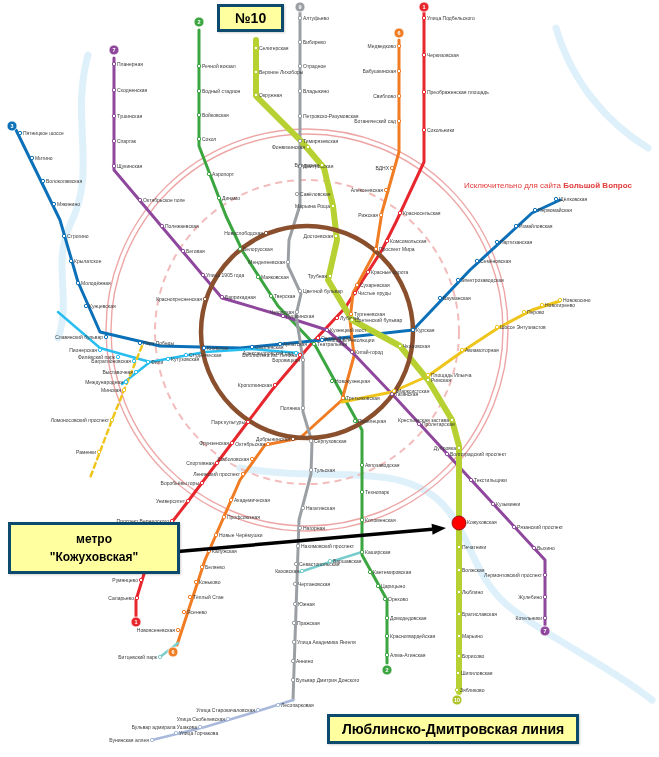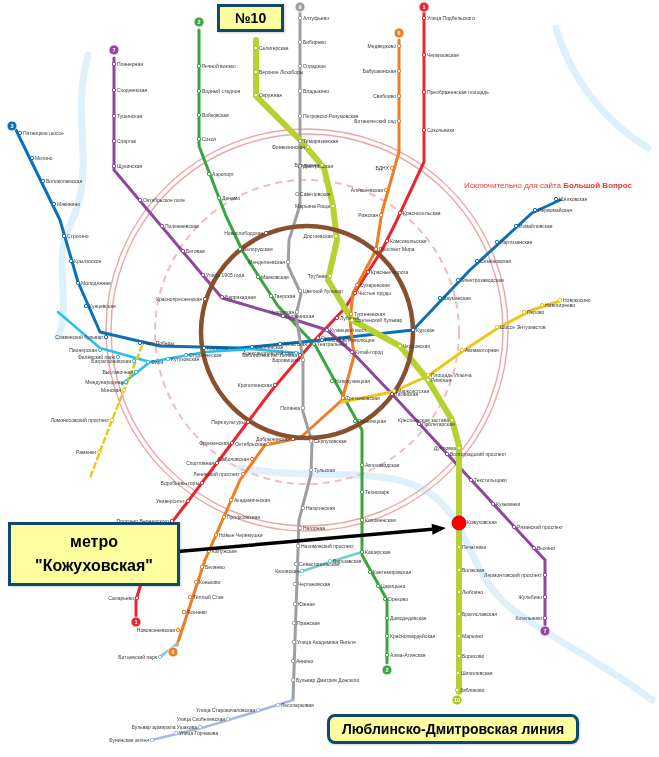--- a/index.html
+++ b/index.html
@@ -3,22 +3,22 @@
 <meta charset="utf-8">
 <style>
   html,body{margin:0;padding:0;background:#fff;}
   .stage{position:relative;width:659px;height:757px;background:#ffffff;overflow:hidden;
          font-family:"Liberation Sans",sans-serif;}
   #map-svg{position:absolute;left:0;top:0;}
   #map-svg text{font-family:"Liberation Sans",sans-serif;}
   .callout{position:absolute;background:#ffffa0;border:3px solid #0c4a6e;font-weight:bold;
            color:#000;text-align:center;z-index:5;box-shadow:1px 1px 2px rgba(0,0,0,.18);}
   #box-top{left:217px;top:4px;padding:3px 15px;font-size:14px;}
-  #box-station{left:8px;top:522px;width:162px;padding:5px 2px;font-size:16px;line-height:1.5;}
-  #box-bottom{left:327px;top:714px;padding:4px 12px;font-size:14px;white-space:nowrap;border-radius:8px;}
+  #box-station{left:8px;top:522px;width:162px;padding:5px 2px;font-size:12px;line-height:1.5;}
+  #box-bottom{left:327px;top:714px;padding:4px 12px;font-size:14px;white-space:nowrap;}
   .watermark{position:absolute;left:444px;top:137px;width:208px;color:#e23b3b;font-size:8px;
              line-height:1.35;text-align:center;z-index:4;margin-top:44px;}
 </style>
 </head>
 <body>
 
 <div class="stage">
 
   <svg id="map-svg" width="659" height="757" viewBox="0 0 659 757">
       <path d="M 88,55 C 70,120 98,170 70,225 C 52,262 72,300 58,338" stroke="#daeef9" stroke-width="7" fill="none" stroke-linecap="round" opacity="0.9"></path>

